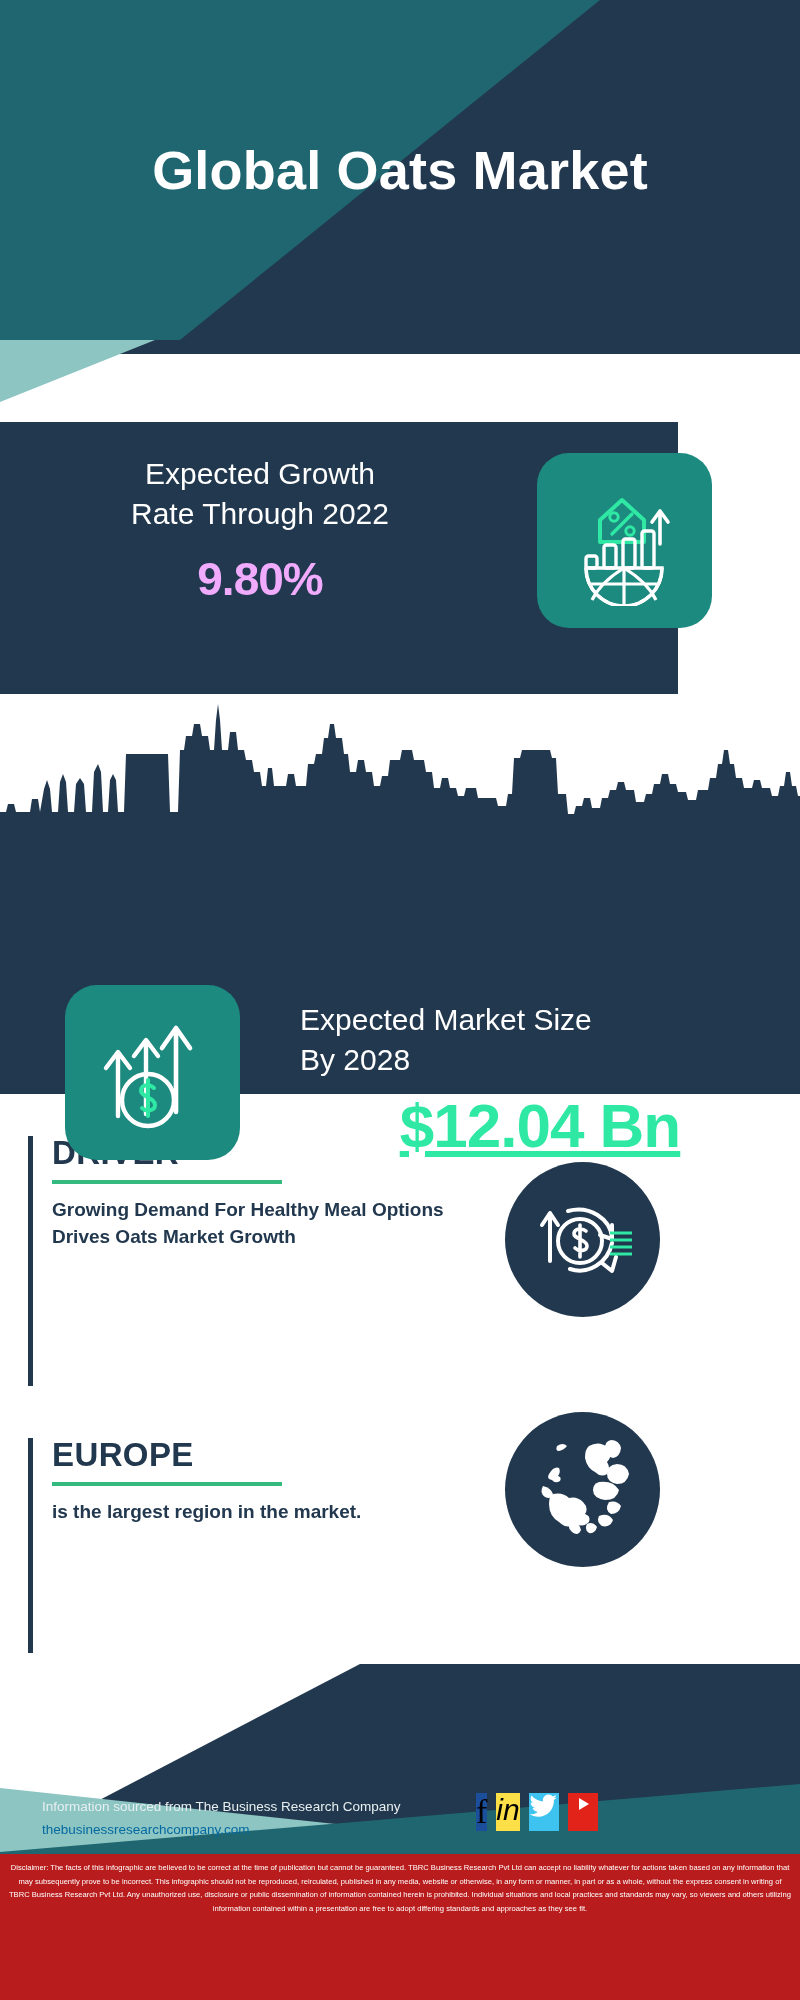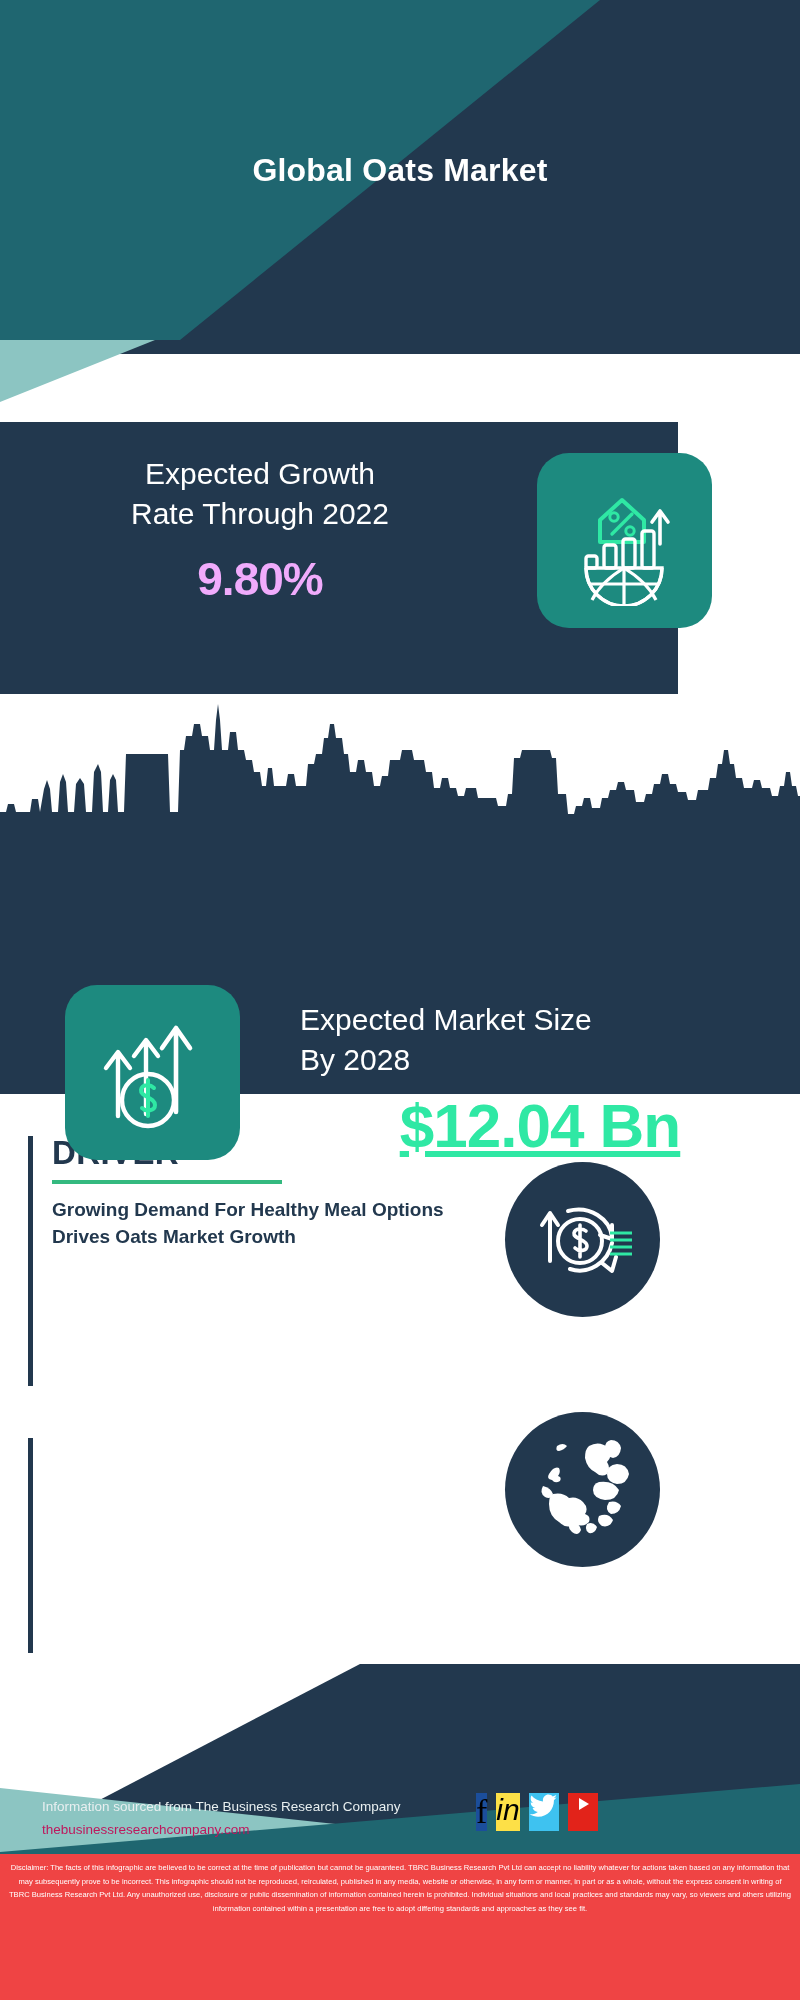--- a/index.html
+++ b/index.html
@@ -16,21 +16,21 @@
     background:#22384e; overflow:hidden;
   }
   .header .teal-wedge {
     position:absolute; left:0; top:0; width:800px; height:340px;
     background:#1f6670;
     clip-path: polygon(0 0, 600px 0, 180px 340px, 0 340px);
   }
   .header .title {
     position:absolute; left:0; top:0; width:800px; height:340px;
     display:flex; align-items:center; justify-content:center;
-    color:#ffffff; font-size:32px; font-weight:bold; letter-spacing:0.2px;
+    color:#ffffff; font-size:54px; font-weight:bold; letter-spacing:0.2px;
     z-index:3;
   }
 
   .hdr-band {
     position:absolute; left:0; top:340px; width:800px; height:82px;
     background:#ffffff; overflow:hidden;
   }
   .hdr-band .dark-tri {
     position:absolute; left:0; top:0; width:800px; height:82px;
     background:#22384e;
@@ -135,21 +135,21 @@
     position:absolute; left:0; top:0; width:800px; height:250px;
     background:#1f6670;
     clip-path: polygon(0 188px, 800px 120px, 800px 250px, 0 250px);
   }
   .sq.fb { background:#1b4e9b; font-size:34px; font-family:"Liberation Serif", serif; }
   .sq.li { background:#fde047; font-size:30px;font-style:italic; }
   .sq.tw { background:#3ec2f0; }
   .sq.yt { background:#e2231a; }
   .disclaimer {
     position:absolute; left:0; top:1854px; width:800px; height:146px;
-    background:#ef4444; color:#ffffff;
+    background:#b91c1c; color:#ffffff;
     font-size:7.6px; line-height:1.78; text-align:center;
     padding:7px 8px 0 8px; z-index:7;
   }
 </style>
 </head>
 <body>
 
 <div class="header">
   <div class="teal-wedge"></div>
   <div class="title">Global Oats Market</div>
@@ -238,20 +238,25 @@
       <path d="M58 46 C55 43 47 43 46 48 C45 54 59 54 59 61 C59 66 51 67 47 63 M52 40 L52 72" fill="none" stroke="#ffffff" stroke-width="3.6" stroke-linecap="round"></path>
       <line x1="82" y1="48" x2="104" y2="48" stroke="#2fe8a4" stroke-width="3"></line>
       <line x1="82" y1="55" x2="104" y2="55" stroke="#2fe8a4" stroke-width="3"></line>
       <line x1="82" y1="62" x2="104" y2="62" stroke="#2fe8a4" stroke-width="3"></line>
       <line x1="82" y1="69" x2="104" y2="69" stroke="#2fe8a4" stroke-width="3"></line>
     </svg>
   </div>
 
   <div class="card" style="left:28px; top:344px; width:520px; height:230px;">
     <div class="rule" style="height:215px;"></div>
+    <div style="margin-left:24px;">
+      <div class="head">EUROPE</div>
+      <div class="underline"></div>
+      <div class="body">is the largest region in the market.</div>
+    </div>
   </div>
 
   <div class="circle-icon" style="left:505px; top:318px; width:155px; height:155px;">
     <svg width="140" height="140" viewBox="0 0 140 140">
       <g fill="#ffffff">
         <path d="M44 26 q6 -4 10 0 q-3 4 -8 5 q-4 0 -2 -5z"></path>
         <path d="M36 54 q5 -8 10 -6 q2 4 -1 8 q4 1 2 5 q-5 3 -8 -1 q-6 -1 -3 -6z"></path>
         <path d="M30 66 q8 2 10 8 q-2 6 -8 3 q-6 -4 -2 -11z"></path>
         <path d="M40 74 q10 -2 16 4 q8 -2 14 4 q6 6 2 12 q6 2 4 8 q-6 6 -14 2 q-8 6 -16 -2 q-10 -6 -10 -18 q0 -8 4 -10z"></path>
         <path d="M58 100 q8 2 10 10 q-3 7 -9 2 q-6 -5 -1 -12z"></path>
@@ -270,21 +275,21 @@
 <div class="footer">
   <div class="dark-wedge"></div>
   <div class="teal-light"></div>
   <div class="teal-dark"></div>
 </div>
 
 <div class="footer" style="background:transparent; pointer-events:none;"></div>
 
 <div class="src" style="position:absolute; left:42px; top:1796px; color:#e8eff0; font-size:13.5px; line-height:1.7; z-index:8;">
   <div>Information sourced from The Business Research Company</div>
-  <a href="#" style="color:#be185d; text-decoration:none;">thebusinessresearchcompany.com</a>
+  <a href="#" style="color:#0369a1; text-decoration:none;">thebusinessresearchcompany.com</a>
 </div>
 
 <div style="position:absolute; left:476px; top:1793px; display:flex; gap:9px; z-index:8;">
   <div class="sq fb">
     <span>f</span>
   </div>
   <div class="sq li">
     <span>in</span>
   </div>
   <div class="sq tw">

